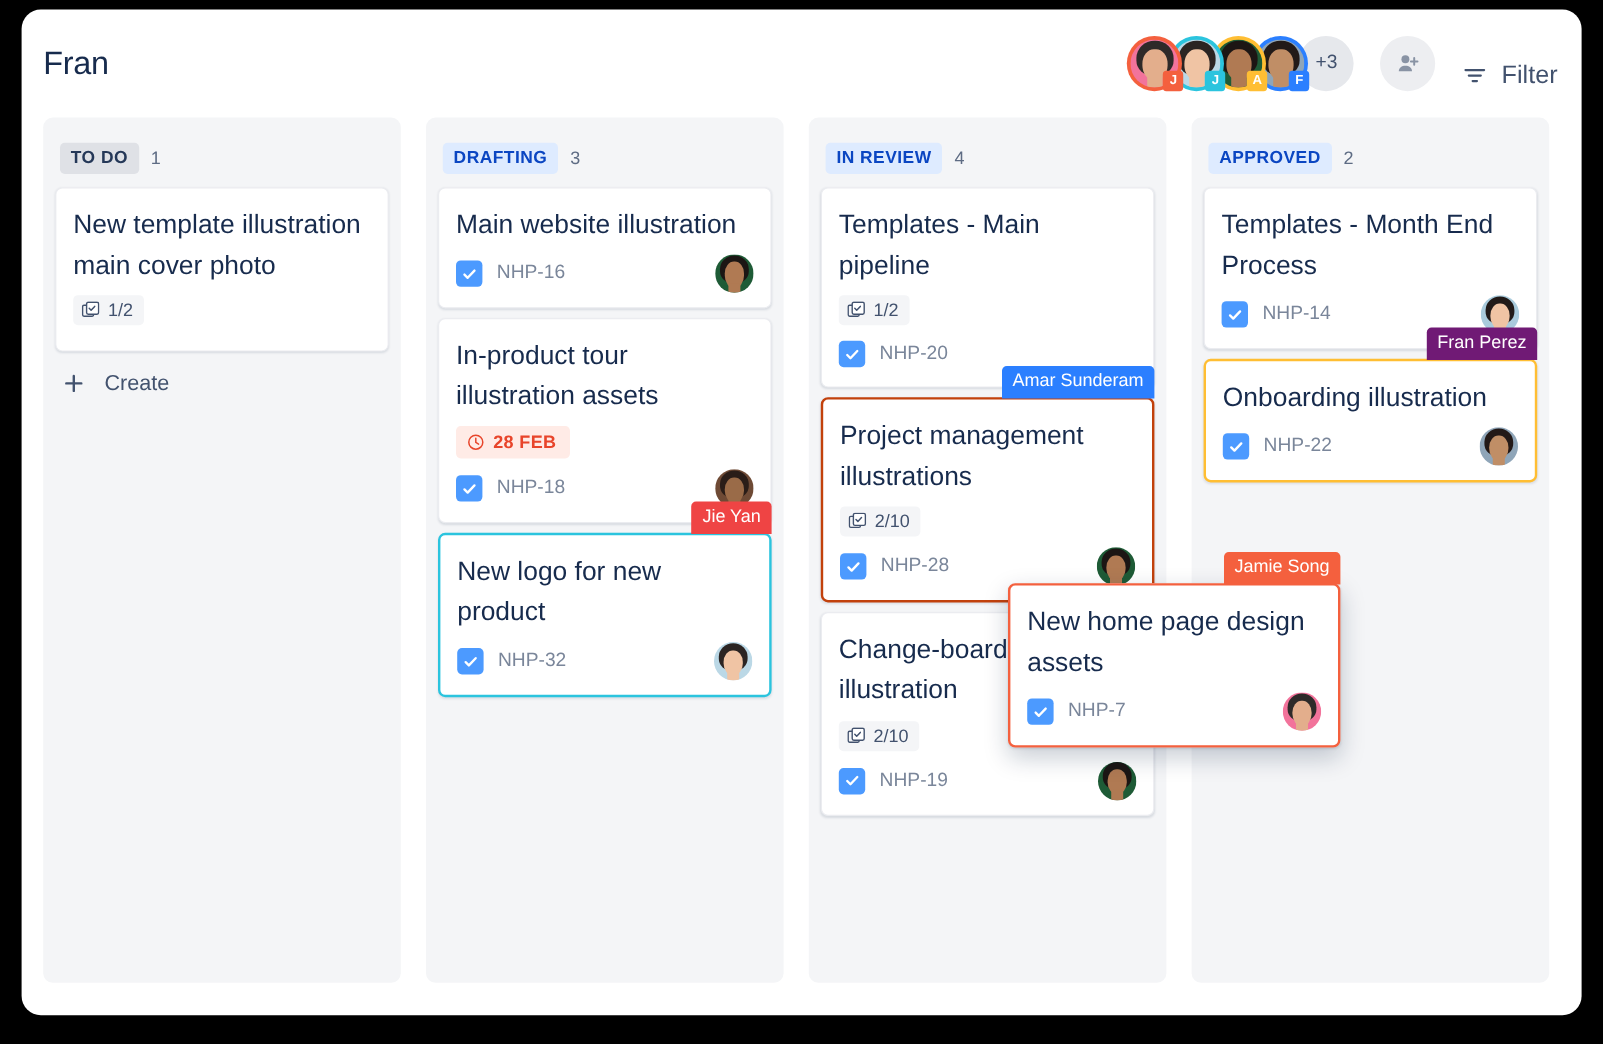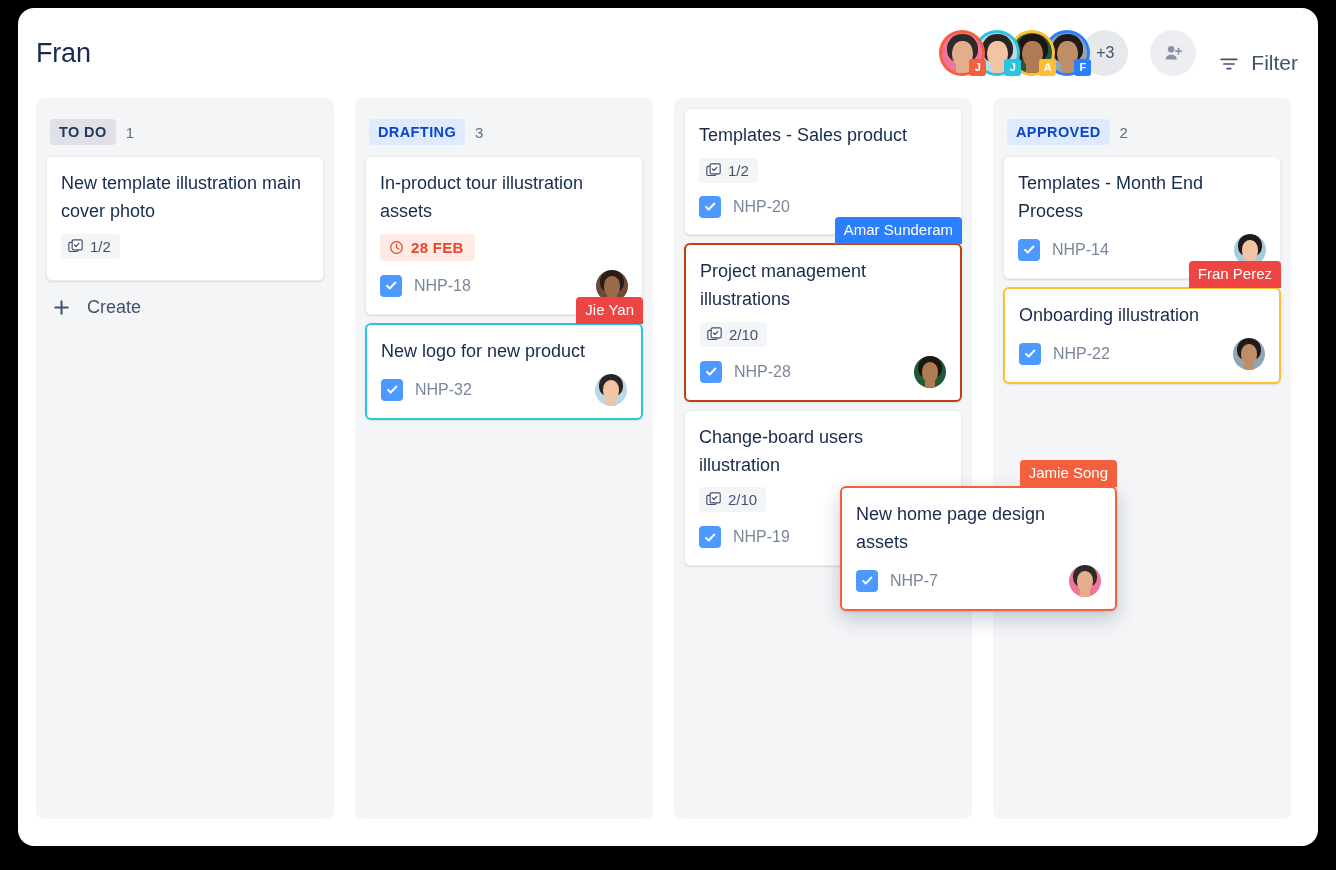--- a/index.html
+++ b/index.html
@@ -87,21 +87,21 @@
   .add-person-btn {
     width: 46px; height: 46px;
     border-radius: 50%;
     background: #EDEEF1;
     display: flex; align-items: center; justify-content: center;
     cursor: pointer;
     border: none;
   }
 
   .filter-btn {
-    display: flex; align-items: flex-end; gap: 11px;
+    display: flex; align-items: center; gap: 11px;
     cursor: pointer;
     background: none; border: none; margin-top: 20px;
   }
   .filter-label {
     font-size: 21px;
     color: #42526E;
   }
 
   
   .board {
@@ -149,21 +149,21 @@
     box-shadow: 0 1px 2px rgba(9,30,66,0.12);
     padding: 13px 14px 12px 14px;
     position: relative;
   }
   .card.sel-cyan   { border: 2px solid #2BC4DE; box-shadow: 0 1px 2px rgba(9,30,66,0.10); }
   .card.sel-blue   { border: 2px solid #c2410c; box-shadow: 0 1px 2px rgba(9,30,66,0.10); }
   .card.sel-yellow { border: 2px solid #FFBE33; box-shadow: 0 1px 2px rgba(9,30,66,0.10); }
   .card.sel-orange { border: 2px solid #F4603E; }
 
   .card-title {
-    font-size: 18px;
+    font-size: 22px;
     line-height: 1.55;
     color: #172B4D;
     font-weight: 400;
     margin-bottom: 8px;
   }
 
   .sub-badge {
     display: inline-flex;
     align-items: center;
     gap: 7px;
@@ -218,21 +218,21 @@
     position: absolute;
     font-size: 15px;
     color: #ffffff;
     padding: 4px 9px 5px 9px;
     border-radius: 4px 4px 0 0;
     white-space: nowrap;
     line-height: 1.2;
   }
   .tag-cyan   { background: #ef4444; }
   .tag-blue   { background: #2B7FFF; }
-  .tag-yellow { background: #ef4444; }
+  .tag-yellow { background: #701a75; }
   .tag-orange { background: #F4603E; }
 
   .create-row {
     display: flex;
     align-items: center;
     gap: 16px;
     padding: 16px 6px 0 6px;
     cursor: pointer;
   }
   .create-label { font-size: 18px; color: #42526E; }
@@ -361,20 +361,39 @@
           </svg>
           <span class="create-label">Create</span>
         </div>
       </div>
       <div class="column">
         <div class="col-header">
           <span class="col-chip chip-blue">DRAFTING</span>
           <span class="col-count">3</span>
         </div>
         <div class="cards">
+          <div class="card">
+            <div class="card-title">Main website illustration</div>
+            <div class="card-foot">
+              <span class="check">
+                <svg width="13" height="13" viewBox="0 0 16 16">
+                  <path d="M2.5 8.4l3.3 3.3 7-7.4" stroke="#fff" stroke-width="2.4" fill="none" stroke-linecap="round" stroke-linejoin="round"></path>
+                </svg>
+              </span>
+              <span class="key">NHP-16</span>
+              <div class="card-av">
+                <div class="face">
+                  <div class="bg" style="background:#1E5B36"></div>
+                  <div class="hair" style="background:#1C1614"></div>
+                  <div class="skin" style="background:#B07A53"></div>
+                  <div class="neck" style="background:#B07A53"></div>
+                </div>
+              </div>
+            </div>
+          </div>
           <div class="card"><div class="card-title">In-product tour illustration assets</div><div class="due-badge">
               <svg width="15" height="15" viewBox="0 0 18 18">
                 <circle cx="9" cy="9" r="7" fill="none" stroke="#E8452B" stroke-width="1.5"></circle>
                 <path d="M9 5v4.2l2.8 1.7" stroke="#E8452B" stroke-width="1.5" fill="none" stroke-linecap="round"></path>
               </svg>
               <span class="due-text">28 FEB</span>
             </div><div class="card-foot">
               <span class="check">
                 <svg width="13" height="13" viewBox="0 0 16 16">
                   <path d="M2.5 8.4l3.3 3.3 7-7.4" stroke="#fff" stroke-width="2.4" fill="none" stroke-linecap="round" stroke-linejoin="round"></path>
@@ -406,22 +425,26 @@
                   <div class="hair" style="background:#2B2422"></div>
                   <div class="skin" style="background:#F0C4A4"></div>
                   <div class="neck" style="background:#F0C4A4"></div>
                 </div>
               </div>
             </div>
           </div>
         </div>
       </div>
       <div class="column">
+        <div class="col-header">
+          <span class="col-chip chip-blue">IN REVIEW</span>
+          <span class="col-count">4</span>
+        </div>
         <div class="cards">
-          <div class="card"><div class="card-title">Templates - Sales product</div><div class="sub-badge">
+          <div class="card"><div class="card-title">Templates - Main pipeline</div><div class="sub-badge">
               <svg width="15" height="15" viewBox="0 0 18 18">
                 <rect x="1" y="4" width="11" height="11" rx="1.4" fill="none" stroke="#42526E" stroke-width="1.4"></rect>
                 <rect x="5" y="1" width="12" height="12" rx="1.6" fill="#fff" stroke="#42526E" stroke-width="1.4"></rect>
                 <path d="M7.6 7.1l1.9 1.9 3.6-3.8" stroke="#42526E" stroke-width="1.5" fill="none" stroke-linecap="round" stroke-linejoin="round"></path>
               </svg>
               <span class="sub-text">1/2</span>
             </div><div class="card-foot">
               <span class="check">
                 <svg width="13" height="13" viewBox="0 0 16 16">
                   <path d="M2.5 8.4l3.3 3.3 7-7.4" stroke="#fff" stroke-width="2.4" fill="none" stroke-linecap="round" stroke-linejoin="round"></path>

